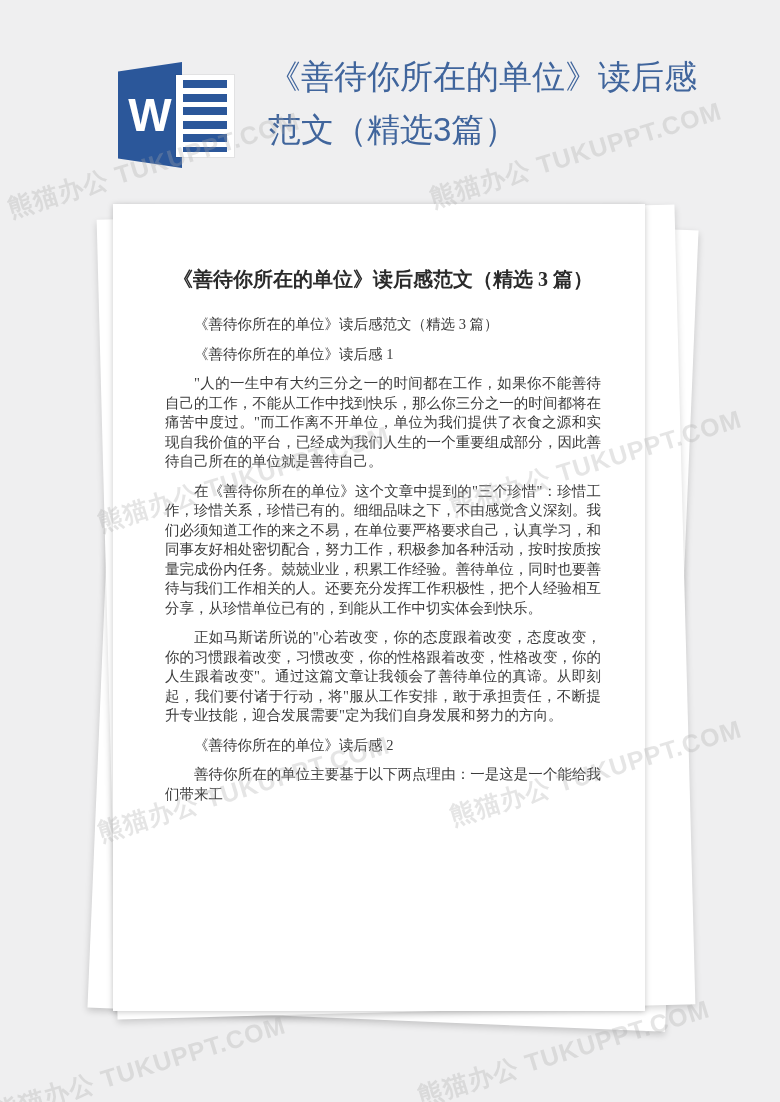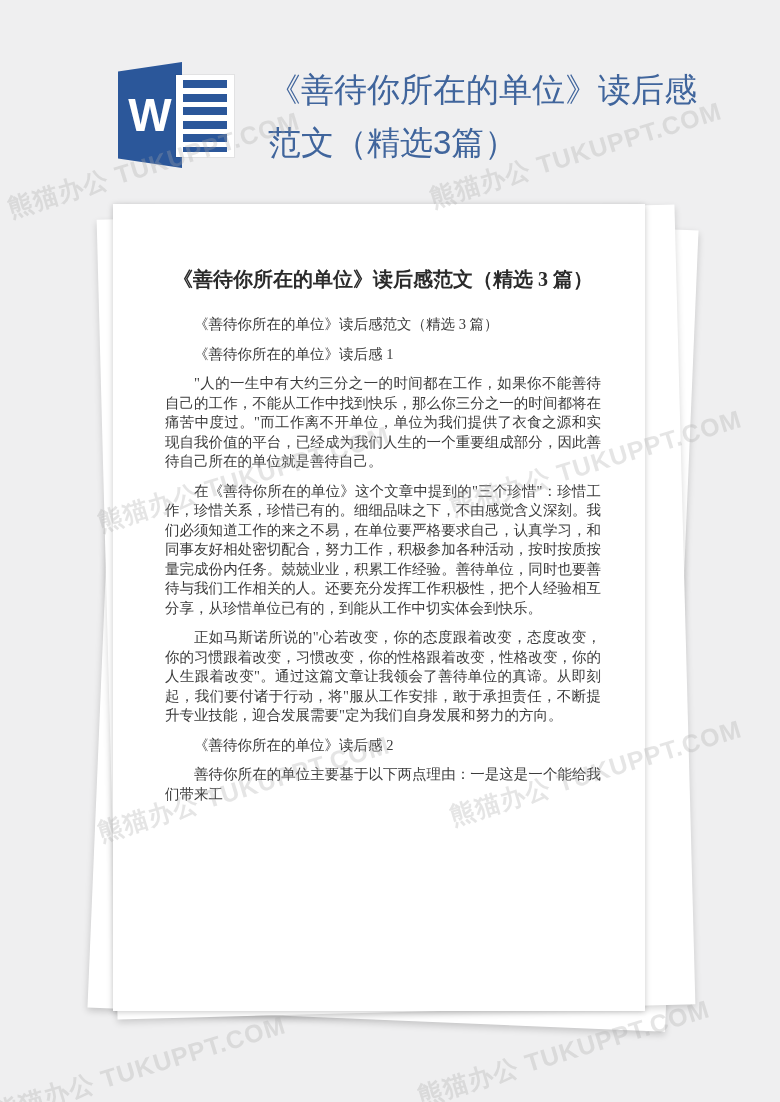--- a/index.html
+++ b/index.html
@@ -20,21 +20,21 @@
   .word-doc{
     position:absolute;left:58px;top:13px;width:58px;height:82px;background:#ffffff;
     box-shadow:0 0 0 1px rgba(0,0,0,0.05);
     padding:5px 7px;box-sizing:border-box;
   }
   .word-doc-lines{
     width:100%;height:100%;
     background:repeating-linear-gradient(to bottom,#2b579a 0 8px,#ffffff 8px 13.5px);
   }
   .page-title{
-    position:absolute;left:268px;top:63px;width:440px;margin:0;
+    position:absolute;left:268px;top:50px;width:440px;margin:0;
     font-size:33px;line-height:53px;font-weight:400;color:#40659c;
   }
   
   .back-page-a,.back-page-b,.doc-page{position:absolute;background:#ffffff;}
   .back-page-a{left:104px;top:218px;width:578px;height:802px;transform:rotate(2.4deg);box-shadow:0 3px 7px rgba(0,0,0,0.18);z-index:1;}
   .back-page-b{left:107px;top:212px;width:578px;height:800px;transform:rotate(-1.5deg);box-shadow:0 3px 7px rgba(0,0,0,0.16);z-index:1;}
   .doc-page{
     left:113px;top:204px;width:532px;height:807px;z-index:2;
     box-shadow:0 1px 6px rgba(0,0,0,0.22);
     padding:62px 44px 0 52px;box-sizing:border-box;overflow:hidden;

